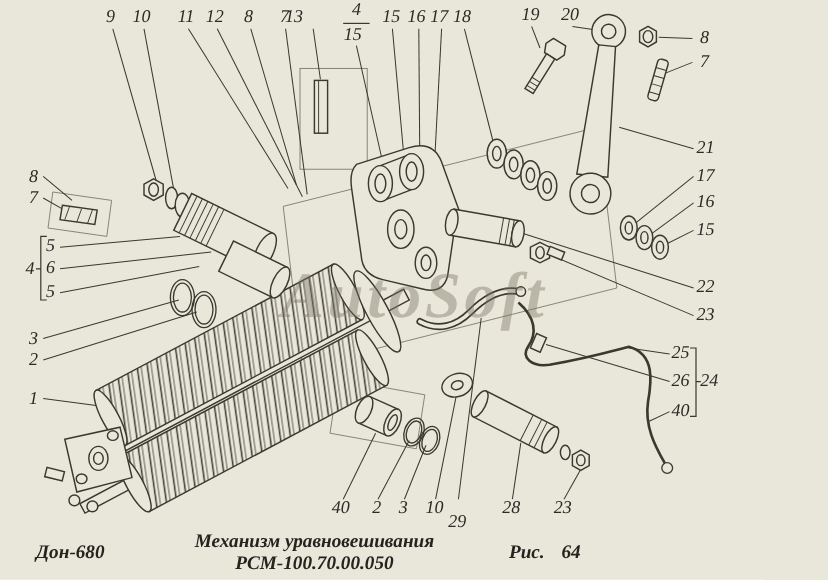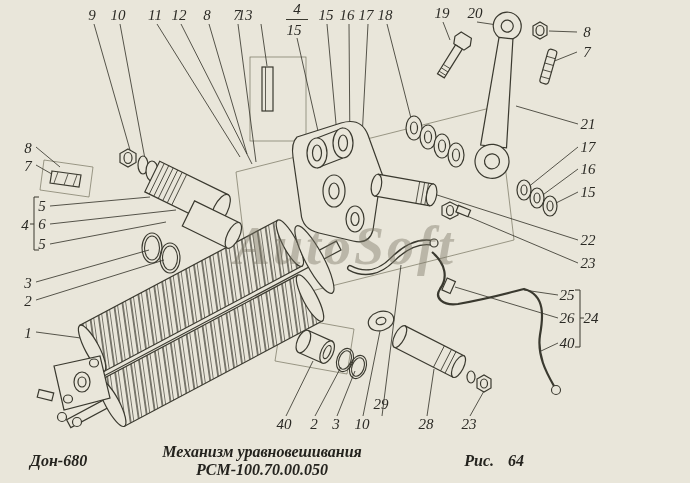--- a/index.html
+++ b/index.html
@@ -40,21 +40,21 @@
     white-space:nowrap;
   }
   .caption{
     position:absolute;left:0;top:446px;width:610px;height:30px;
     display:flex;align-items:center;
     font:italic bold 16px "Liberation Serif", serif;
     color:#24231e;
   }
   .caption .model{padding-left:30px;width:110px;}
   .caption .title{flex:1;text-align:center;}
-  .caption .fig{width:140px;text-align:right;padding-right:86px;word-spacing:10px;box-sizing:content-box;}
+  .caption .fig{width:140px;text-align:center;padding-right:86px;word-spacing:10px;box-sizing:content-box;}
 </style>
 </head>
 <body>
 
 <div class="page">
   <div class="drawing-area">
 
     <svg width="690" height="440" viewBox="0 0 690 440">
       <defs>
         <pattern id="coil" width="9" height="60" patternUnits="userSpaceOnUse" patternTransform="skewX(-20)">
@@ -344,21 +344,21 @@
         <span class="callout" style="left: 42px; top: 224px;">6</span>
         <span class="callout" style="left: 25px; top: 225px;">4</span>
         <span class="callout" style="left: 42px; top: 244px;">5</span>
         <span class="callout" style="left: 28px; top: 283px;">3</span>
         <span class="callout" style="left: 28px; top: 301px;">2</span>
         <span class="callout" style="left: 28px; top: 333px;">1</span>
         <span class="callout" style="left: 284px; top: 424px;">40</span>
         <span class="callout" style="left: 314px; top: 424px;">2</span>
         <span class="callout" style="left: 336px; top: 424px;">3</span>
         <span class="callout" style="left: 362px; top: 424px;">10</span>
-        <span class="callout" style="left: 381px; top: 404px;">29</span>
+        <span class="callout" style="left: 381px; top: 436px;">29</span>
         <span class="callout" style="left: 426px; top: 424px; text-align: right;">28</span>
         <span class="callout" style="left: 469px; top: 424px;">23</span>
       </div>
   </div>
 
   <div class="caption">
     <span class="model">Дон-680</span>
     <span class="title">Механизм уравновешивания РСМ-100.70.00.050</span>
     <span class="fig">Рис. 64</span>
   </div>

